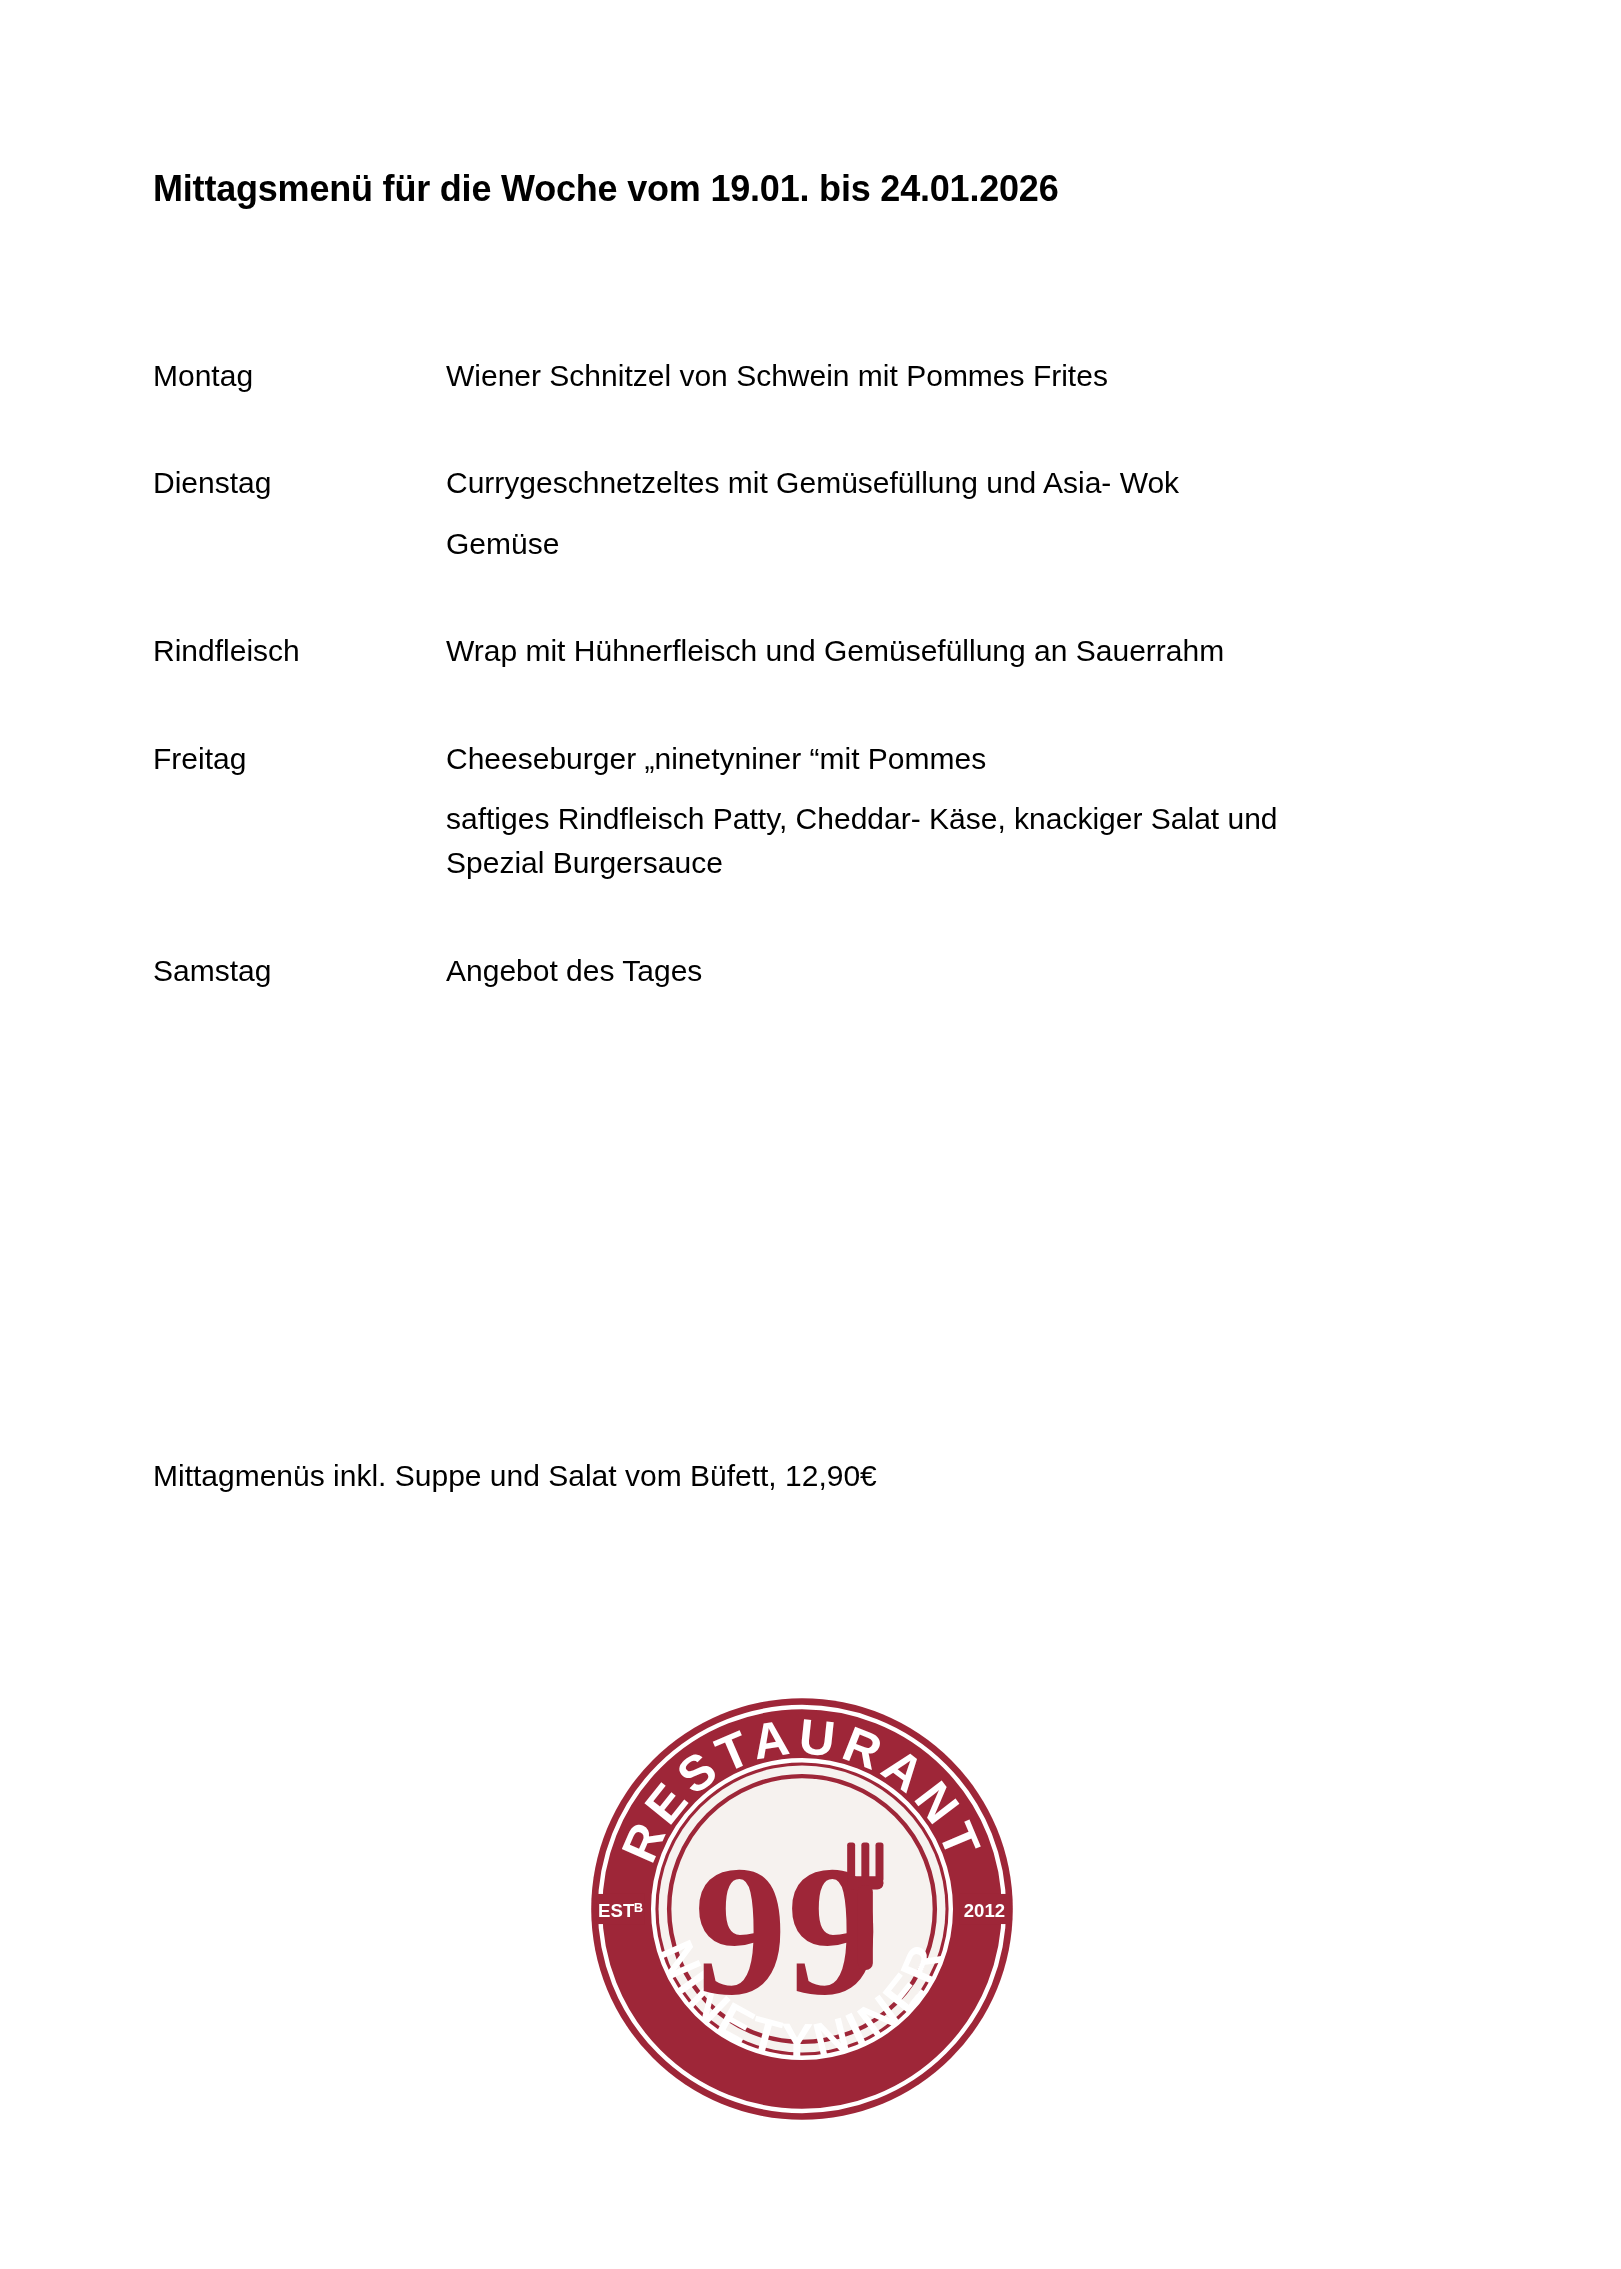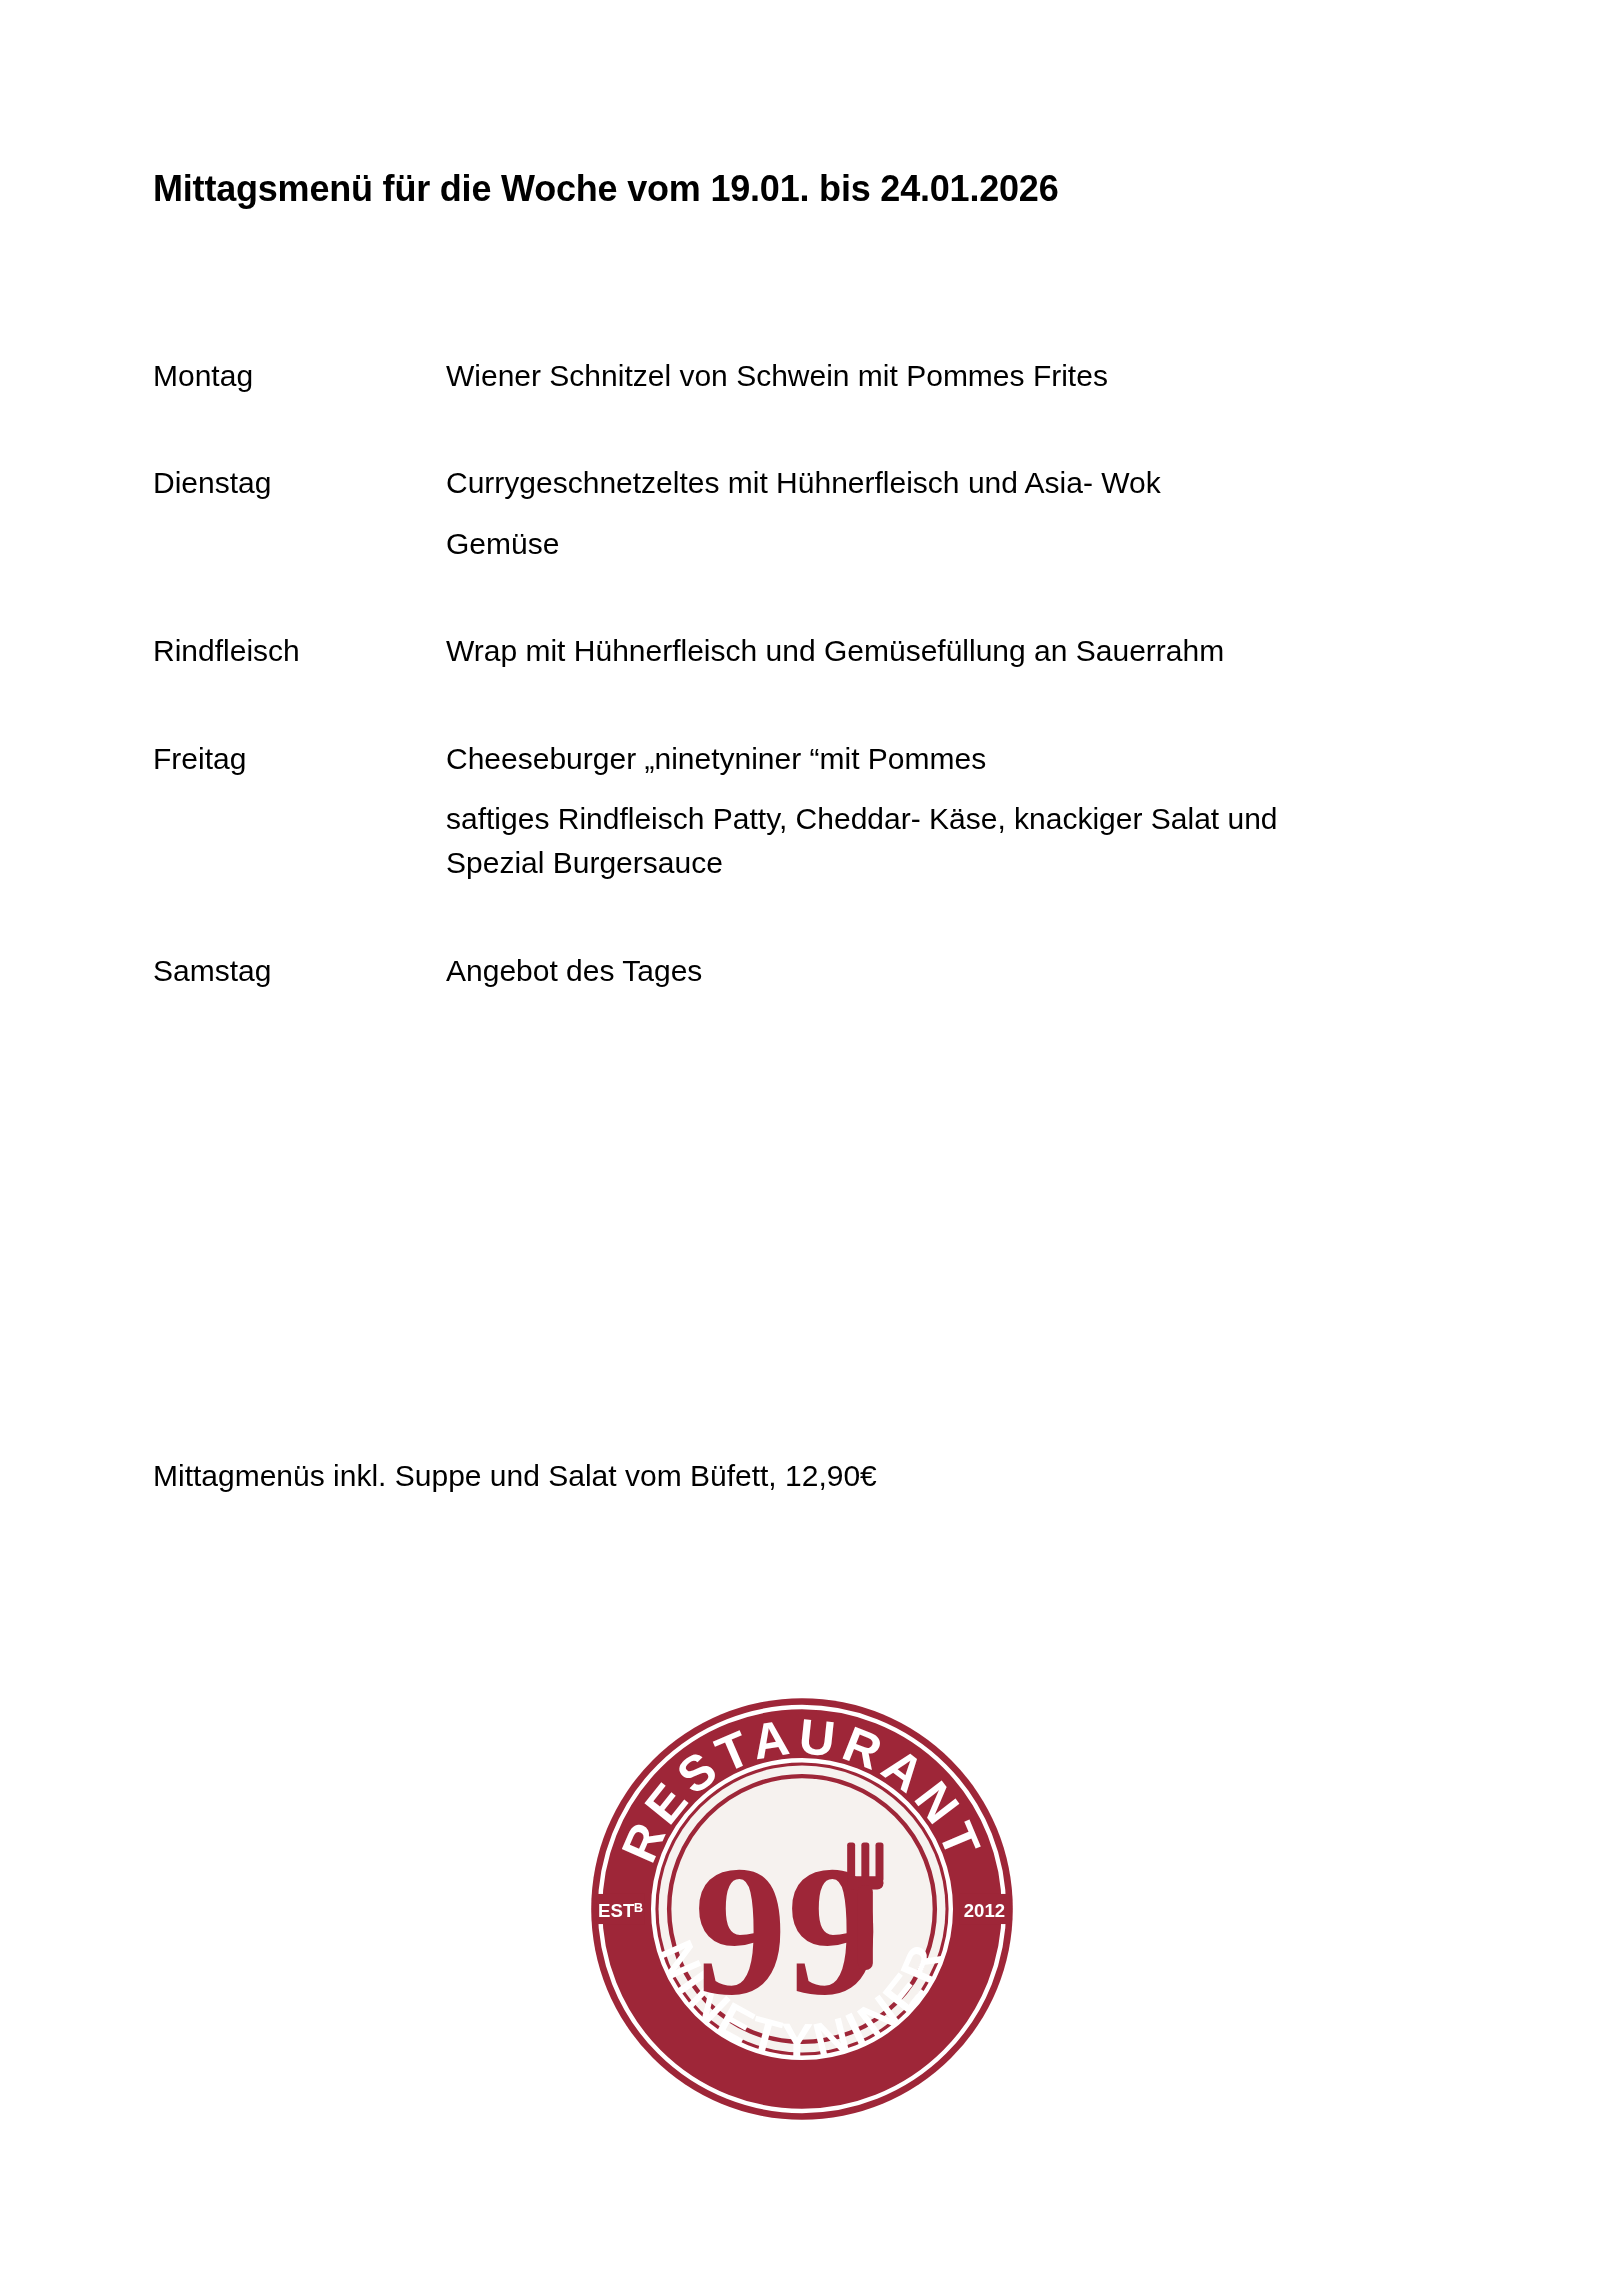--- a/index.html
+++ b/index.html
@@ -106,21 +106,21 @@
     <div class="menu-row">
       <div class="day-label">Montag</div>
       <div class="dish-block">
         <span class="dish-line">Wiener Schnitzel von Schwein mit Pommes Frites</span>
       </div>
     </div>
 
     <div class="menu-row">
       <div class="day-label">Dienstag</div>
       <div class="dish-block">
-        <span class="dish-line">Currygeschnetzeltes mit Hühnerfleisch und Asia- Wok</span>
+        <span class="dish-line">Currygeschnetzeltes mit Gemüsefüllung und Asia- Wok</span>
         <span class="dish-line">Gemüse</span>
       </div>
     </div>
 
 
     <div class="menu-row">
       <div class="day-label">Rindfleisch</div>
       <div class="dish-block">
         <span class="dish-line">Wrap mit Hühnerfleisch und Gemüsefüllung an Sauerrahm</span>
       </div>

